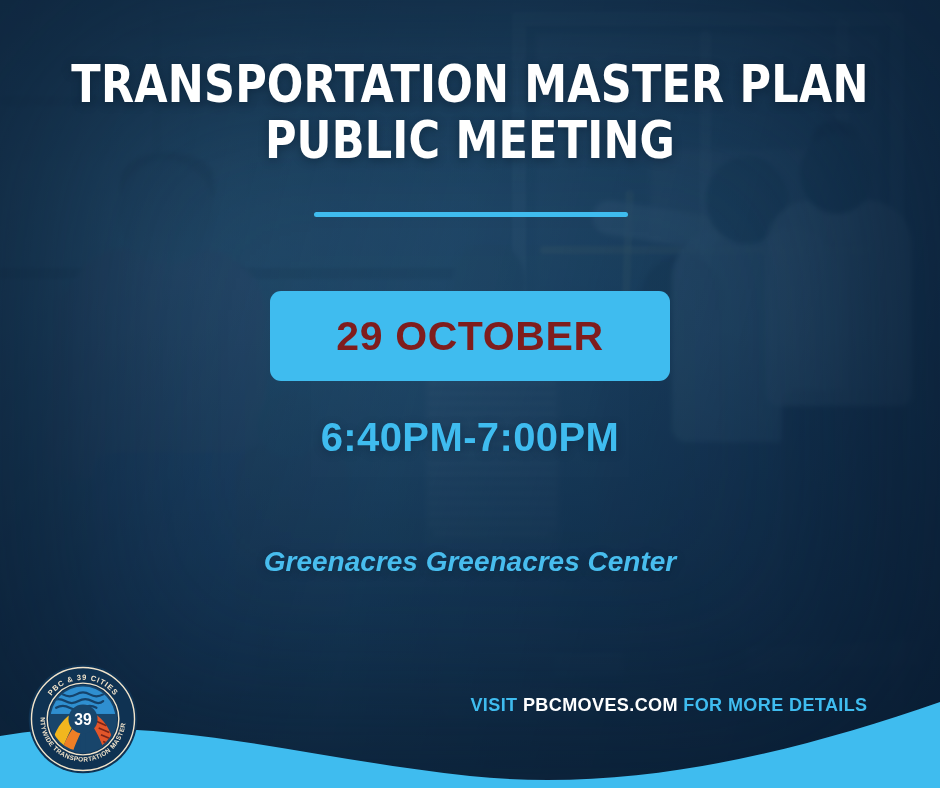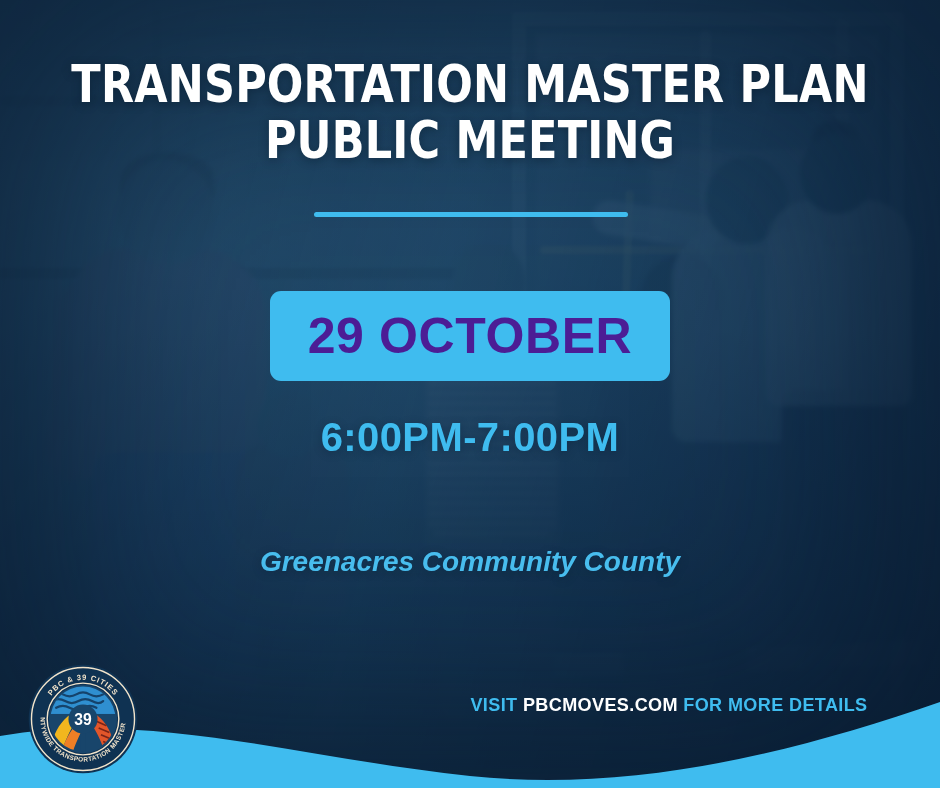--- a/index.html
+++ b/index.html
@@ -199,21 +199,21 @@
   }
 
   .date-badge{
     position:absolute; left:270px; top:291px;
     width:400px; height:90px;
     background:#3fbcef;
     border-radius:11px;
     display:flex; align-items:center; justify-content:center;
   }
   .date-badge span{
-    color:#4c1d95; font-weight:bold; font-size:50px;
+    color:#7f1d1d; font-weight:bold; font-size:41px;
     letter-spacing:.6px;
     font-family:"Liberation Sans","DejaVu Sans",sans-serif;
   }
 
   .time{
     position:absolute; left:0; right:0; top:415px;
     text-align:center;
     color:#3fbcef; font-weight:bold; font-size:40px;
     letter-spacing:.4px;
     font-family:"Liberation Sans","DejaVu Sans",sans-serif;
@@ -324,24 +324,24 @@
       <span class="l1">TRANSPORTATION MASTER PLAN</span>
       <span class="l2">PUBLIC MEETING</span>
     </h1>
 
     <div class="divider"></div>
 
     <div class="date-badge">
       <span>29 OCTOBER</span>
     </div>
 
-    <div class="time">6:00PM-7:00PM</div>
-
-
-    <div class="venue">Greenacres Community County</div>
+    <div class="time">6:40PM-7:00PM</div>
+
+
+    <div class="venue">Greenacres Greenacres Center</div>
   </div>
 
   <svg class="wave" viewBox="0 0 940 130" preserveAspectRatio="none">
     <path d="M0,78 C150,52 300,100 470,118 C630,135 790,96 940,44 L940,130 L0,130 Z" fill="#3fbcef"></path>
   </svg>
 
   <div class="footer-cta">
     <span class="blue">VISIT</span>
     <span class="white">PBCMOVES.COM</span>
     <span class="blue">FOR MORE DETAILS</span>

